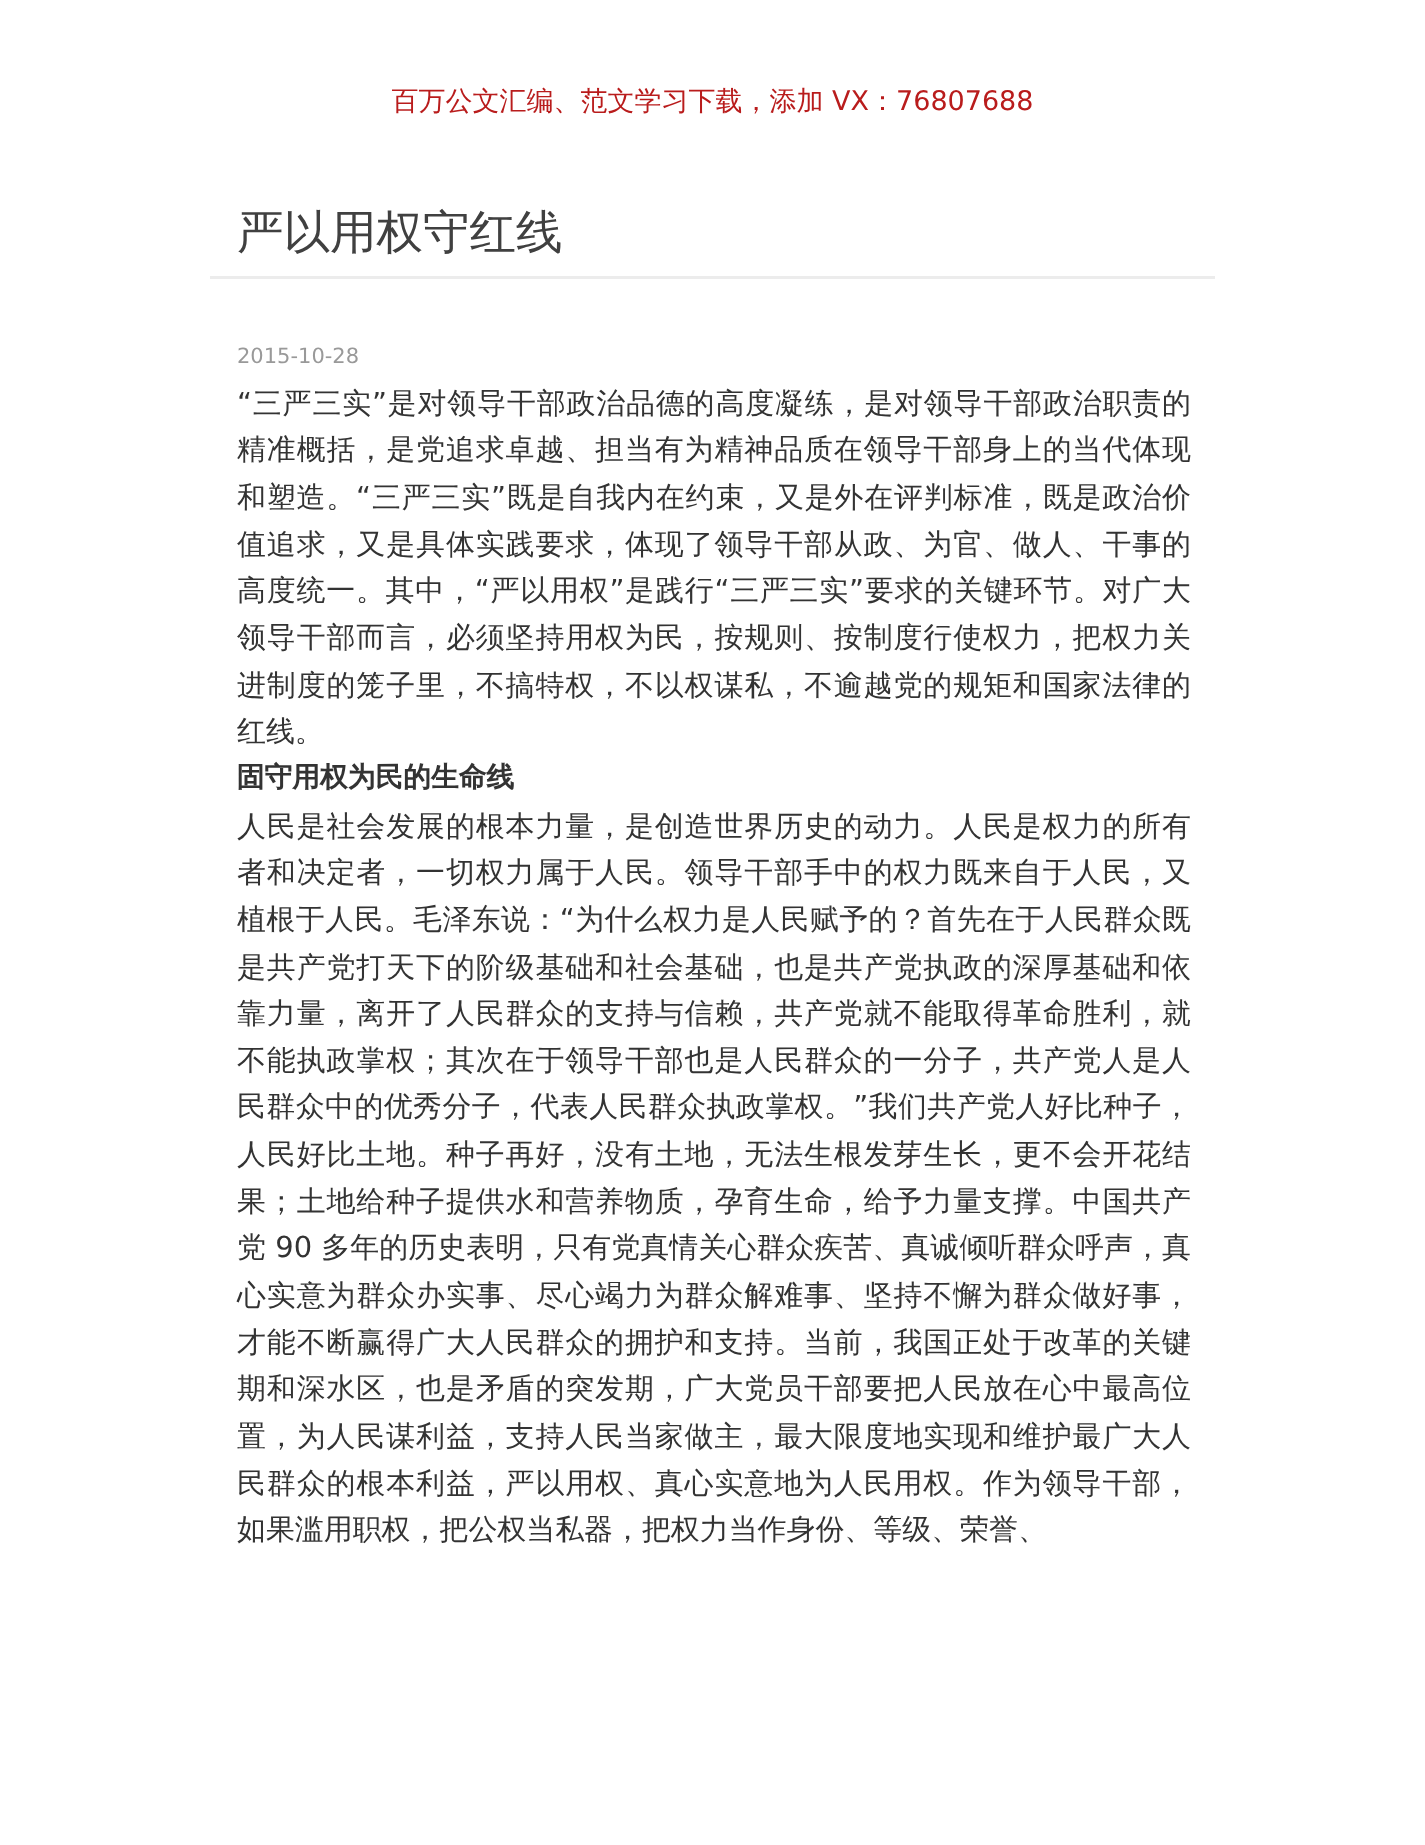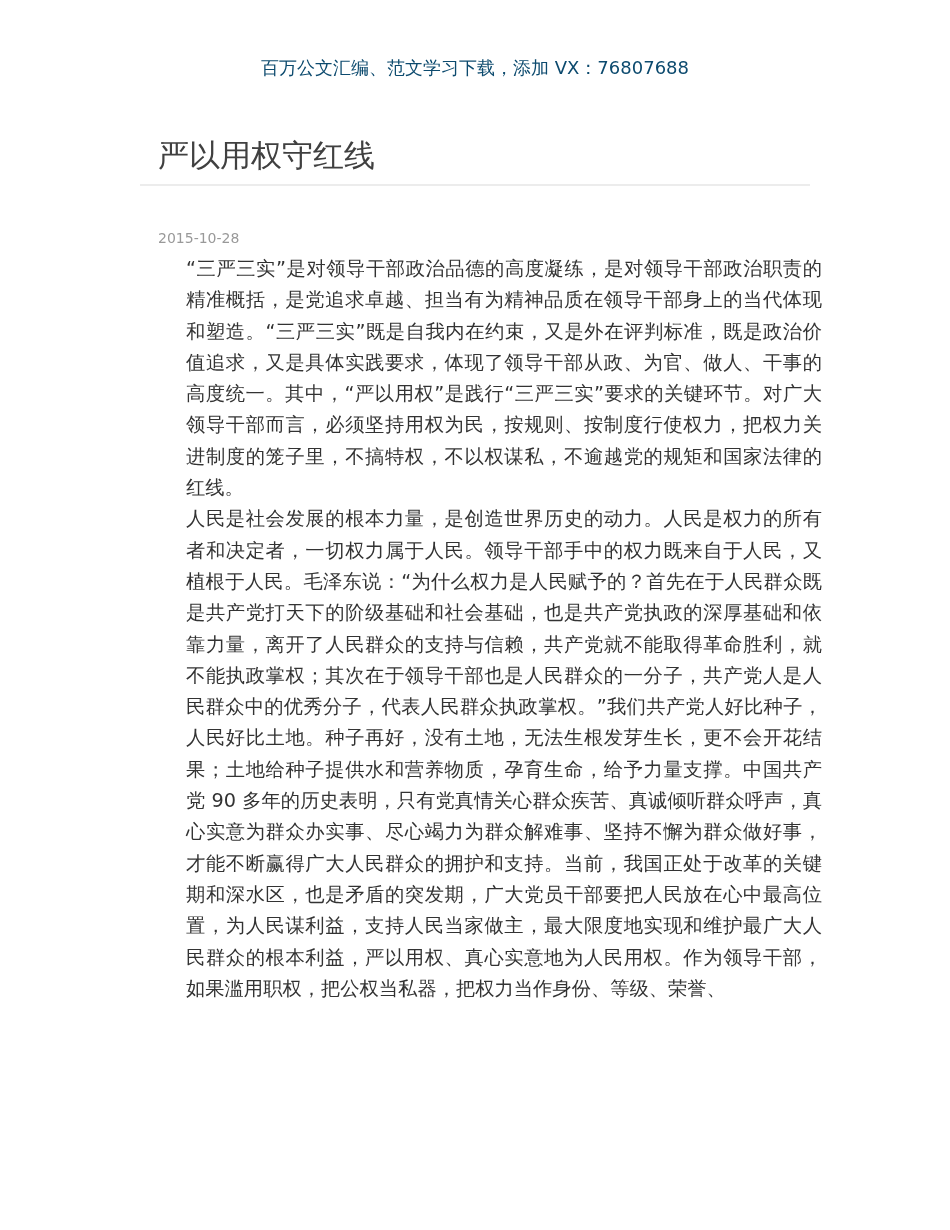--- a/index.html
+++ b/index.html
@@ -15,21 +15,21 @@
       font-family: "DejaVu Sans", "Liberation Sans", sans-serif;
     }
     .banner {
       position: absolute;
       top: 56px;
       left: 0;
       width: 950px;
       text-align: center;
       font-size: 18px;
       line-height: 24px;
-      color: #0c4a6e;
+      color: #b91c1c;
     }
     .title {
       position: absolute;
       top: 138px;
       left: 158px;
       font-size: 31px;
       line-height: 34px;
       color: #404040;
       font-weight: normal;
       margin: 0;
@@ -52,21 +52,20 @@
     }
     .article {
       position: absolute;
       top: 253px;
       left: 158px;
       width: 636px;
       font-size: 19.3px;
       line-height: 31.3px;
       color: #333333;
       text-align: justify;
-      margin-left: 28px;
     }
     .article p {
       margin: 0;
     }
     .article .subheading {
       font-weight: bold;
       font-size: 18.5px;
     }
   </style>
 </head>
@@ -75,14 +74,15 @@
 <div class="banner">百万公文汇编、范文学习下载，添加 VX：76807688</div>
 
 <h1 class="title">严以用权守红线</h1>
 
 <div class="divider"></div>
 
 <div class="date">2015-10-28</div>
 
 <div class="article">
   <p>“三严三实”是对领导干部政治品德的高度凝练，是对领导干部政治职责的精准概括，是党追求卓越、担当有为精神品质在领导干部身上的当代体现和塑造。“三严三实”既是自我内在约束，又是外在评判标准，既是政治价值追求，又是具体实践要求，体现了领导干部从政、为官、做人、干事的高度统一。其中，“严以用权”是践行“三严三实”要求的关键环节。对广大领导干部而言，必须坚持用权为民，按规则、按制度行使权力，把权力关进制度的笼子里，不搞特权，不以权谋私，不逾越党的规矩和国家法律的红线。</p>
+  <p class="subheading">固守用权为民的生命线</p>
   <p>人民是社会发展的根本力量，是创造世界历史的动力。人民是权力的所有者和决定者，一切权力属于人民。领导干部手中的权力既来自于人民，又植根于人民。毛泽东说：“为什么权力是人民赋予的？首先在于人民群众既是共产党打天下的阶级基础和社会基础，也是共产党执政的深厚基础和依靠力量，离开了人民群众的支持与信赖，共产党就不能取得革命胜利，就不能执政掌权；其次在于领导干部也是人民群众的一分子，共产党人是人民群众中的优秀分子，代表人民群众执政掌权。”我们共产党人好比种子，人民好比土地。种子再好，没有土地，无法生根发芽生长，更不会开花结果；土地给种子提供水和营养物质，孕育生命，给予力量支撑。中国共产党 90 多年的历史表明，只有党真情关心群众疾苦、真诚倾听群众呼声，真心实意为群众办实事、尽心竭力为群众解难事、坚持不懈为群众做好事，才能不断赢得广大人民群众的拥护和支持。当前，我国正处于改革的关键期和深水区，也是矛盾的突发期，广大党员干部要把人民放在心中最高位置，为人民谋利益，支持人民当家做主，最大限度地实现和维护最广大人民群众的根本利益，严以用权、真心实意地为人民用权。作为领导干部，如果滥用职权，把公权当私器，把权力当作身份、等级、荣誉、</p>
 </div>
 
 </body></html>

